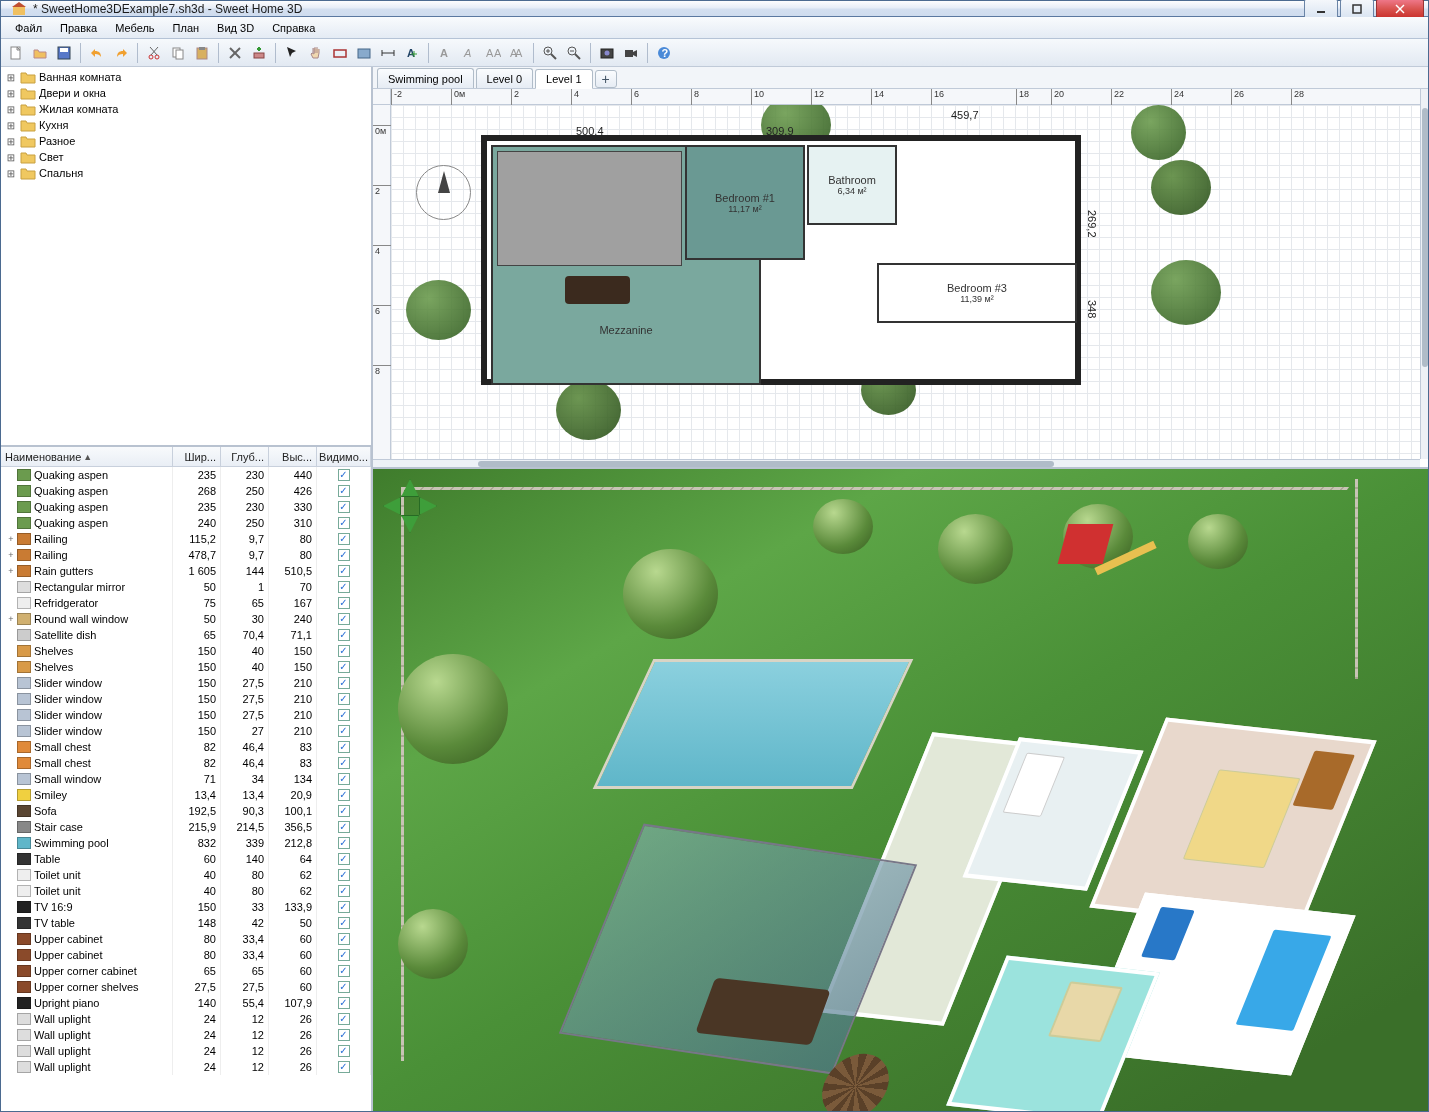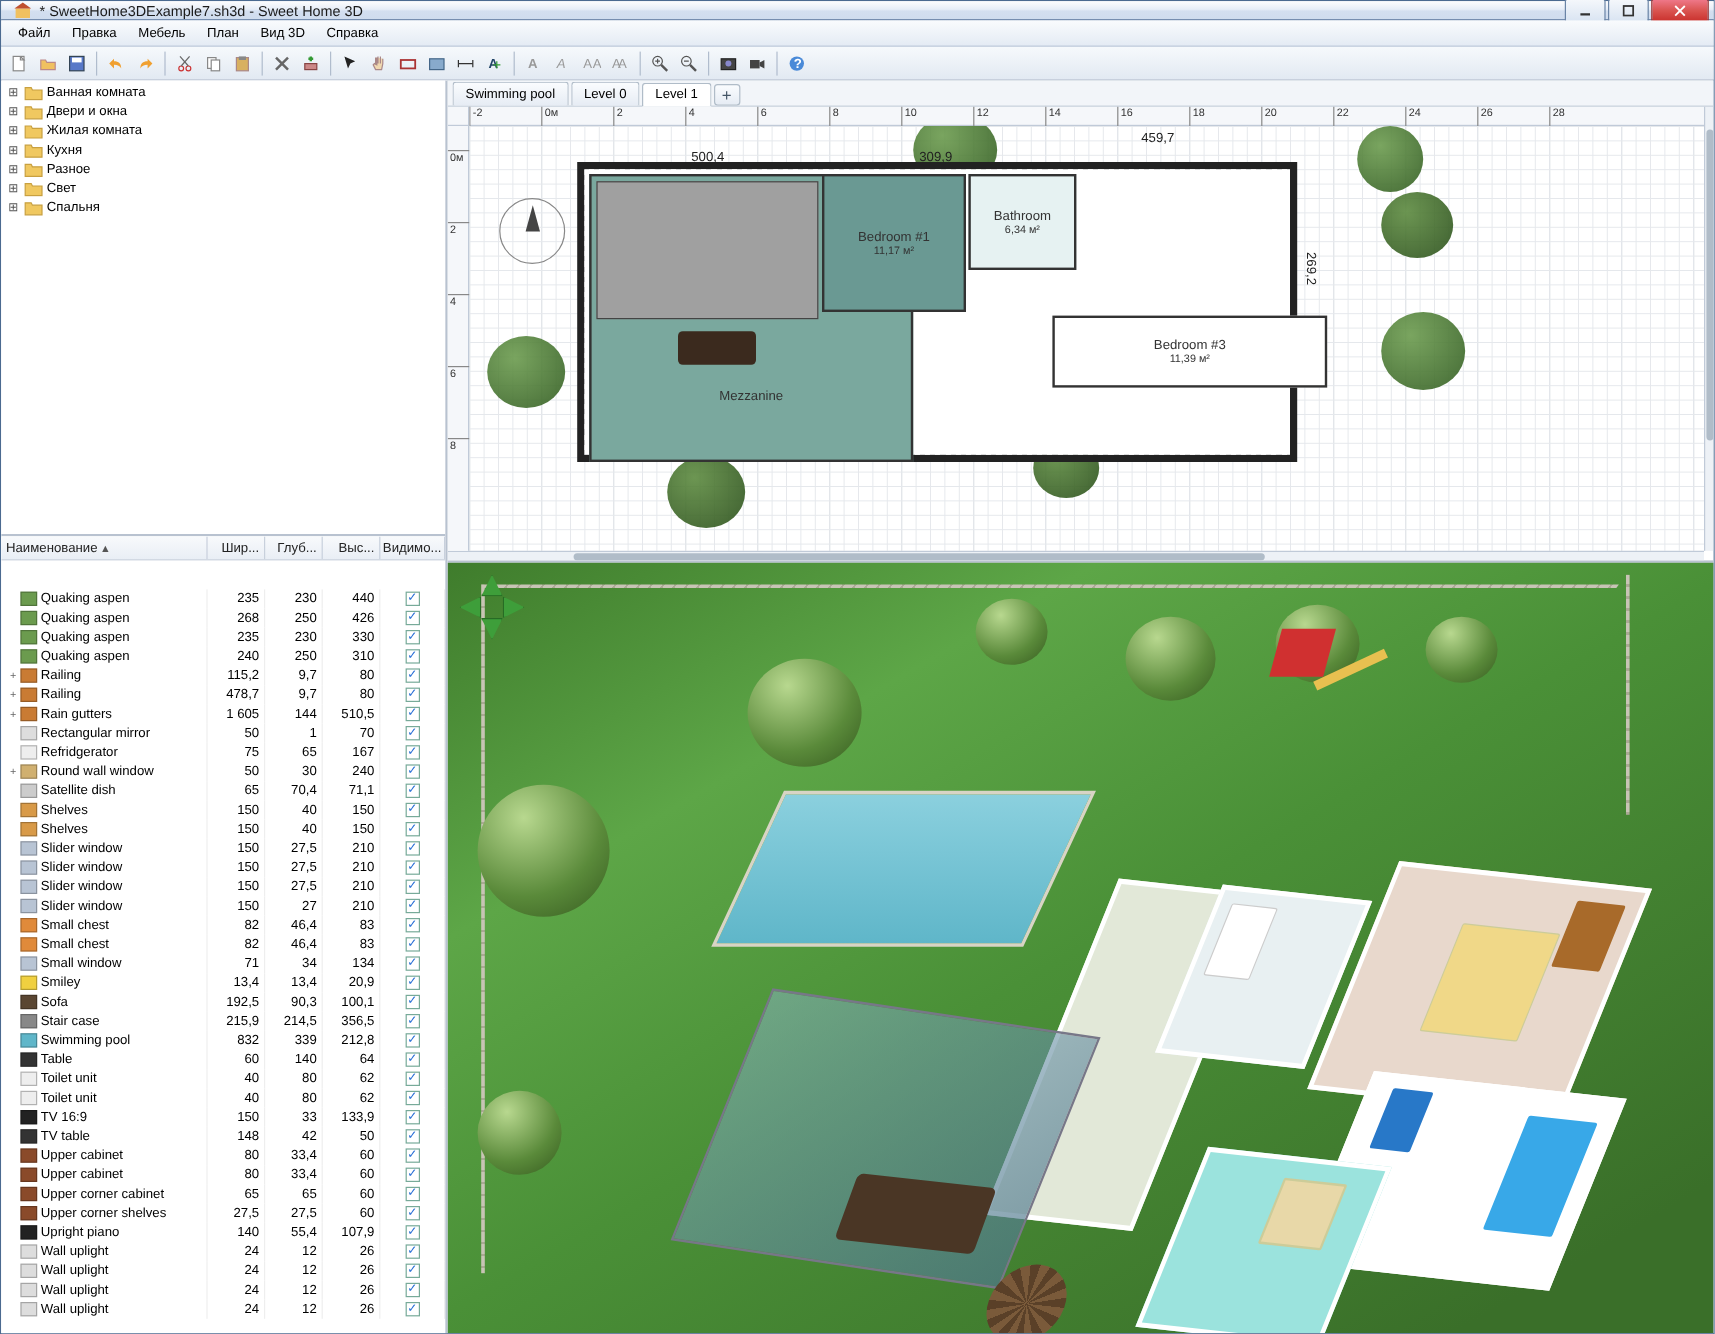--- a/index.html
+++ b/index.html
@@ -36,21 +36,21 @@
 .furniture-list { flex: 1; overflow: hidden; display: flex; flex-direction: column; background: #fff; }
 .fl-head { display: flex; height: 20px; background: linear-gradient(#f8fafc, #e9eef5); border-bottom: 1px solid #c8d0dc; }
 .fl-head .col { border-right: 1px solid #c8d0dc; padding: 2px 4px; display: flex; align-items: center; font-size: 11px; color: #222; cursor: pointer; }
 .fl-head .col.name { flex: 1; }
 .fl-head .col.w { width: 48px; justify-content: flex-end; }
 .fl-head .col.d { width: 48px; justify-content: flex-end; }
 .fl-head .col.h { width: 48px; justify-content: flex-end; }
 .fl-head .col.v { width: 54px; justify-content: center; }
 .fl-head .sort-arrow { font-size: 9px; margin-left: 2px; color: #555; }
 
-.fl-body { flex: 1; overflow-y: auto; overflow-x: hidden; margin-top: 24px; }
+.fl-body { flex: 1; overflow-y: auto; overflow-x: hidden; }
 .fl-row { display: flex; height: 16px; align-items: center; }
 .fl-row .c { border-right: 1px solid #eee; padding: 0 4px; height: 16px; display: flex; align-items: center; font-size: 11px; overflow: hidden; white-space: nowrap; }
 .fl-row .c.name { flex: 1; }
 .fl-row .c.name .exp { width: 12px; text-align: center; color: #666; font-size: 9px; }
 .fl-row .c.name .ico { width: 14px; height: 12px; margin-right: 3px; flex-shrink: 0; }
 .fl-row .c.w, .fl-row .c.d, .fl-row .c.h { width: 48px; justify-content: flex-end; }
 .fl-row .c.v { width: 54px; justify-content: center; }
 .fl-row .chk { width: 12px; height: 12px; border: 1px solid #7a9; cursor: pointer; display: flex; align-items: center; justify-content: center; background: #fff; }
 .fl-row .chk::after { content: "✓"; color: #2a6fd6; font-size: 10px; line-height: 1; }
 
@@ -75,21 +75,21 @@
 .floorplan { position: absolute; top: 30px; left: 90px; width: 600px; height: 250px; border: 6px solid #222; background: repeating-linear-gradient(45deg,#222,#222 3px,#fff 3px,#fff 6px); }
 .floorplan .inner { position: absolute; inset: 0; background: #fff; }
 .room { position: absolute; display: flex; flex-direction: column; align-items: center; justify-content: center; font-size: 10px; color: #333; }
 .room .rlabel { font-weight: 500; }
 .room .rarea { font-size: 9px; }
 .r-mez { left: 4px; top: 4px; width: 270px; height: 240px; background: #7aa89e; border: 2px solid #333; }
 .r-mez-grey { position: absolute; left: 10px; top: 10px; width: 185px; height: 115px; background: #a0a0a0; border: 1px solid #444; }
 .r-b1 { left: 198px; top: 4px; width: 120px; height: 115px; background: #6a9993; border: 2px solid #333; }
 .r-bath { left: 320px; top: 4px; width: 90px; height: 80px; background: #e6f2f2; border: 2px solid #333; }
 .r-b2 { left: 412px; top: 4px; width: 170px; height: 115px; background: #a88; border: 2px solid #333; }
-.r-b3 { left: 390px; top: 122px; width: 229px; height: 60px; background: #fff; border: 2px solid #333; }
+.r-b3 { left: 390px; top: 122px; width: 200px; height: 60px; background: #fff; border: 2px solid #333; }
 .r-b4 { left: 278px; top: 148px; width: 108px; height: 94px; background: #6a9993; border: 2px solid #333; }
 .tree { position: absolute; border-radius: 50%; background: radial-gradient(circle at 35% 30%, #6b9b4e, #2f5a1e); opacity: .9; }
 .bush { position: absolute; border-radius: 50%; background: radial-gradient(circle at 35% 30%, #5c8a3f, #284d18); opacity: .9; }
 .compass { position: absolute; left: 25px; top: 60px; width: 55px; height: 55px; border: 1px solid #888; border-radius: 50%; }
 .compass::after { content: ""; position: absolute; left: 50%; top: 5px; width: 0; height: 0; border-left: 6px solid transparent; border-right: 6px solid transparent; border-bottom: 22px solid #444; transform: translateX(-50%); }
 .dim { position: absolute; font-size: 11px; color: #222; }
 
 .scrollbar-h { position: absolute; left: 0; right: 8px; bottom: 0; height: 8px; background: #edf1f6; border-top: 1px solid #c0cad8; }
 .scrollbar-h .thumb { position: absolute; height: 6px; top: 1px; background: #b0bcc8; border-radius: 3px; }
 .scrollbar-v { position: absolute; top: 22px; right: 0; bottom: 8px; width: 8px; background: #edf1f6; border-left: 1px solid #c0cad8; }
@@ -902,21 +902,21 @@
             <div class="tick" style="left: 0px;">-2</div>
             <div class="tick" style="left: 60px;">0м</div>
             <div class="tick" style="left: 120px;">2</div>
             <div class="tick" style="left: 180px;">4</div>
             <div class="tick" style="left: 240px;">6</div>
             <div class="tick" style="left: 300px;">8</div>
             <div class="tick" style="left: 360px;">10</div>
             <div class="tick" style="left: 420px;">12</div>
             <div class="tick" style="left: 480px;">14</div>
             <div class="tick" style="left: 540px;">16</div>
-            <div class="tick" style="left: 600px;">18</div>
+            <div class="tick" style="left: 625px;">18</div>
             <div class="tick" style="left: 660px;">20</div>
             <div class="tick" style="left: 720px;">22</div>
             <div class="tick" style="left: 780px;">24</div>
             <div class="tick" style="left: 840px;">26</div>
             <div class="tick" style="left: 900px;">28</div>
           </div>
         <div class="ruler-v" id="rulerv">
             <div class="tick" style="top: 20px;">0м</div>
             <div class="tick" style="top: 80px;">2</div>
             <div class="tick" style="top: 140px;">4</div>

